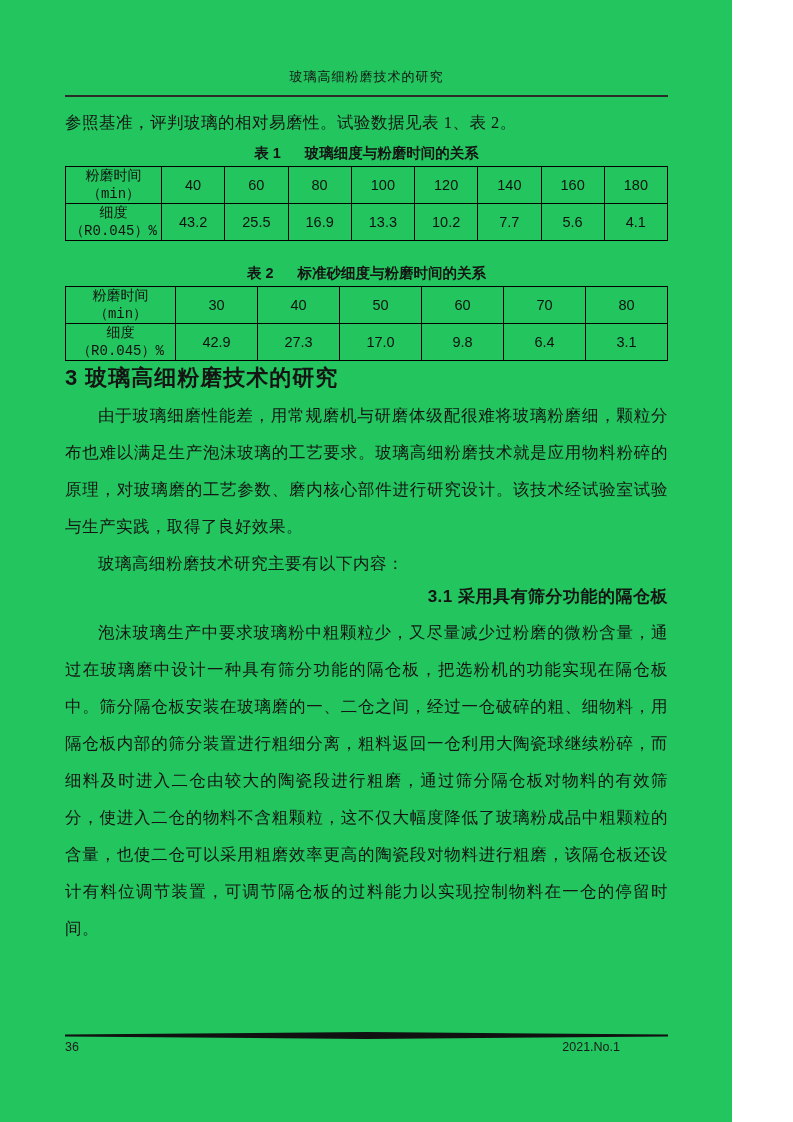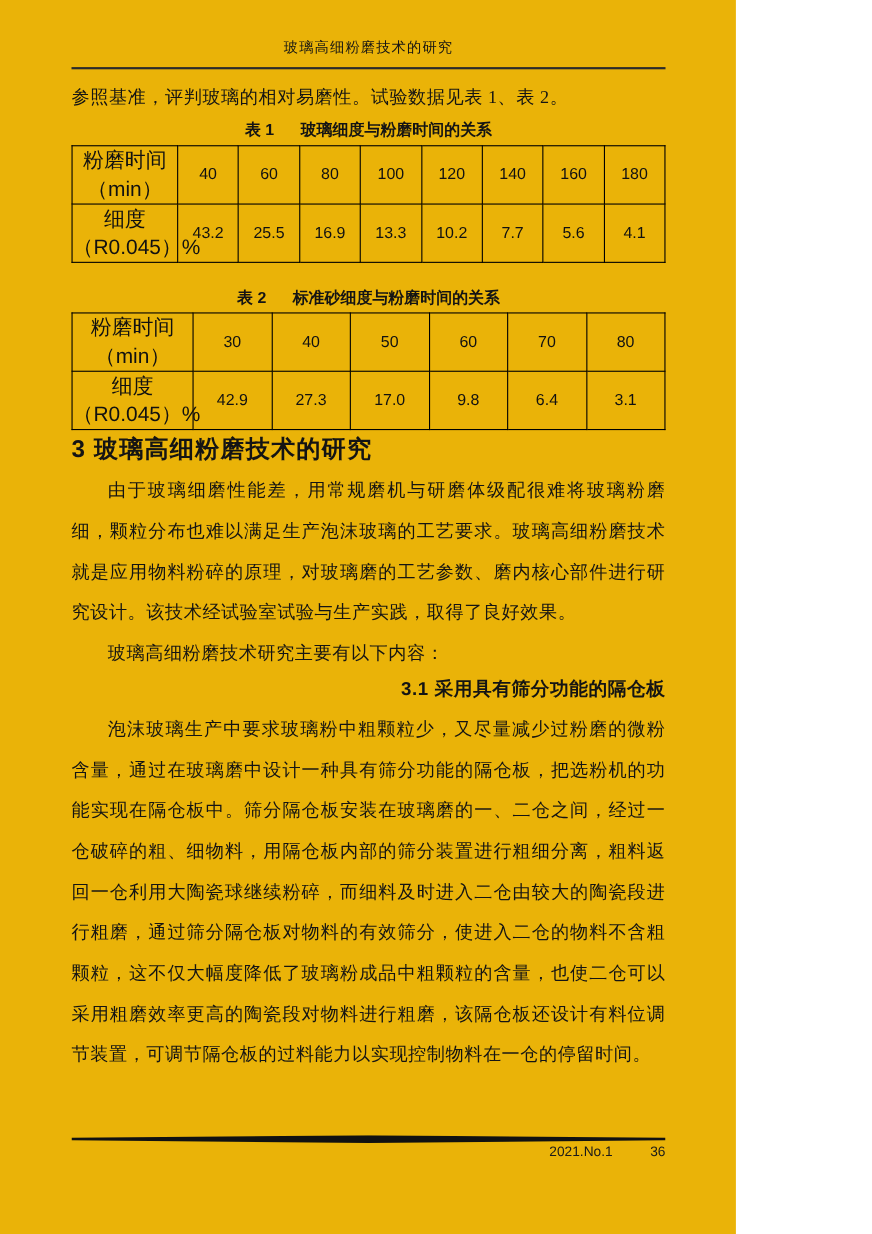--- a/index.html
+++ b/index.html
@@ -1,21 +1,21 @@
 <!DOCTYPE html>
 <html><head>
 <meta charset="utf-8">
 <style>
   html,body { margin:0; padding:0; background:#ffffff; }
   .page {
-    width:669px; height:1122px;
+    width:732px; height:1122px;
     position:relative;
-    background:#eab308;
+    background:#22c55e;
     box-sizing:border-box;
-    padding:34px 64px 0 65px;
+    padding:68px 64px 0 65px;
     overflow:hidden;
     color:#141414;
     font-family:"Liberation Serif", serif;
   }
   .running-head {
     text-align:center;
     font-size:13px;
     line-height:18px;
     letter-spacing:1px;
     padding-bottom:9px;
@@ -55,22 +55,22 @@
   table.data td {
     border:1.5px solid #000;
     text-align:center;
     padding:0;
   }
   table.t1 td { height:26px; }
   table.t2 td { height:33px; }
   td.rowlabel {
     text-align:left;
     padding-left:9px;
-    font-family:Liberation Sans, sans-serif;
-    font-size:19px;
+    font-family:Liberation Mono, monospace;
+    font-size:14px;
   }
   .h-sec {
     margin:4px 0 0 0;
     font-family:"Liberation Sans", sans-serif;
     font-weight:bold;
     font-size:22px;
     line-height:26px;
     letter-spacing:1px;
   }
   .h-sub {
@@ -89,21 +89,21 @@
   }
   .footer-rule-svg { display:block; width:100%; height:7px; }
   .footer-row {
     position:relative;
     height:20px;
     margin-top:1px;
     font-family:"Liberation Sans", sans-serif;
     font-size:12.5px;
     color:#1a1a1a;
   }
-  .footer-page { position:absolute; left:0; right:0; text-align:right; }
+  .footer-page { position:absolute; left:0; right:0; text-align:left; }
   .footer-issue { position:absolute; right:48px; top:0; }
 </style>
 </head>
 <body>
 
 <div class="page">
 
   <div class="running-head">玻璃高细粉磨技术的研究</div>
 
   <p class="para p1">参照基准，评判玻璃的相对易磨性。试验数据见表 1、表 2。</p>

